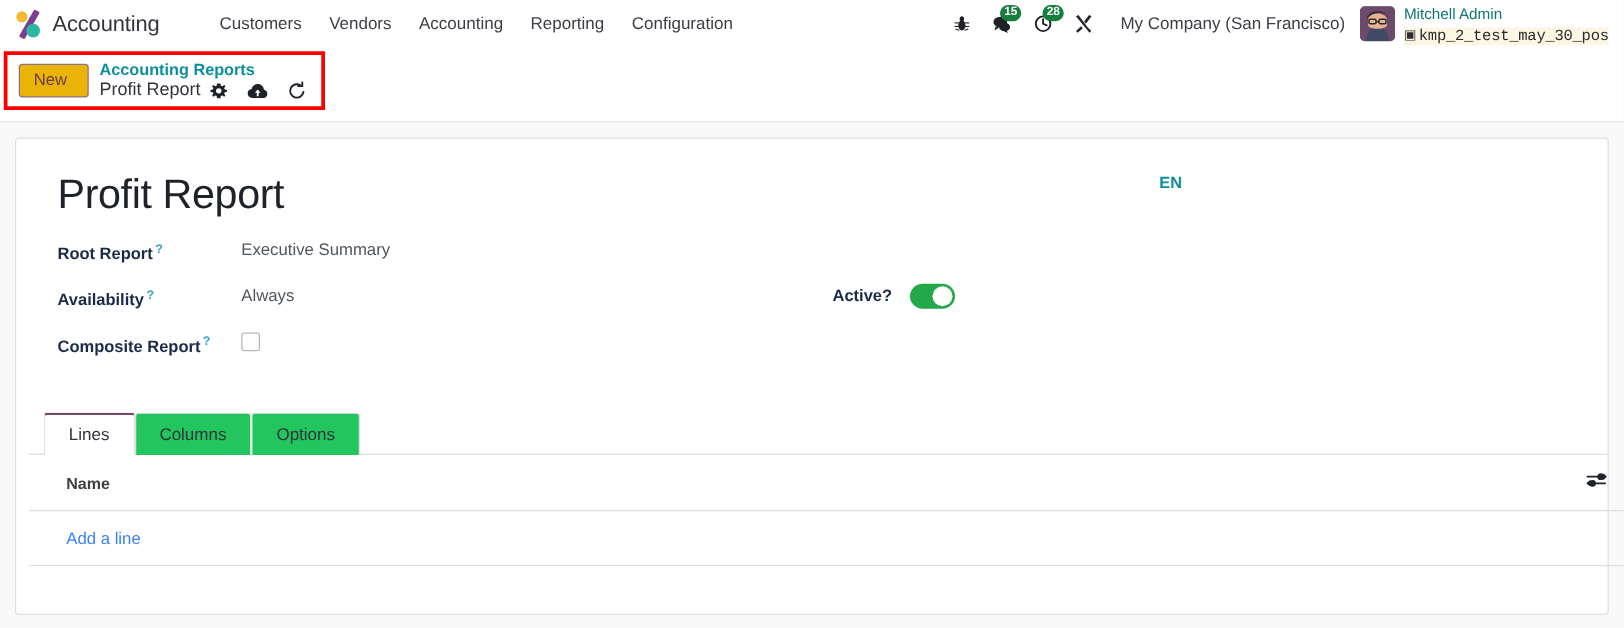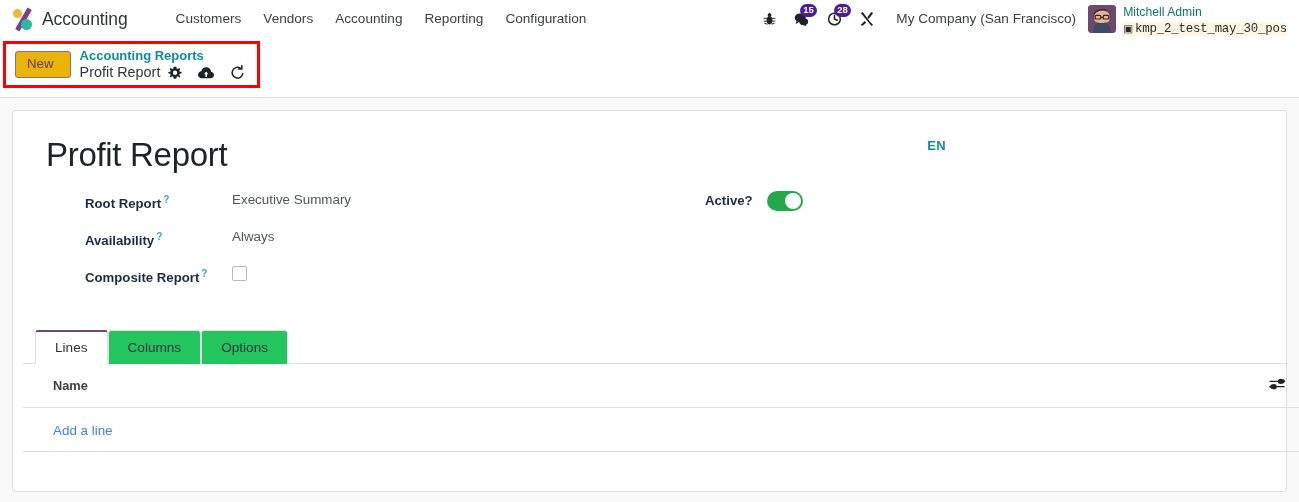--- a/index.html
+++ b/index.html
@@ -82,21 +82,21 @@
     position: relative;
     width: 30px; height: 38px;
     display: flex; align-items: center; justify-content: center;
     cursor: pointer;
     color: #1f2329;
   }
   .nav-icon-btn.wide { width: 34px; }
   .badge {
     position: absolute;
     top: 4px; left: 16px;
-    background: #4c1d95;
+    background: #15803d;
     color: #fff;
     font-size: 9.5px;
     font-weight: bold;
     line-height: 12px;
     height: 13px;
     min-width: 16px;
     padding: 0 3px;
     border-radius: 7px;
     text-align: center;
     font-family: "Liberation Sans", sans-serif;
@@ -236,21 +236,21 @@
     margin: 11px 0 0 11px;
     letter-spacing: -0.3px;
     line-height: 1.05;
   }
 
   .form-grid {
     display: flex;
     margin-top: 17px;
     padding-left: 11px;
   }
-  .col-left { width: 620px; margin-left: 39px; }
+  .col-left { width: 620px; }
   .col-right { width: 430px; padding-top: 1px; }
 
   .field-row {
     display: flex;
     align-items: flex-start;
     min-height: 37px;
   }
   .field-label {
     font-size: 13.2px;
     font-weight: bold;
@@ -279,20 +279,21 @@
     border-radius: 2px;
     background: #fff;
     margin-top: 2px;
     cursor: pointer;
     flex: none;
   }
 
   .right-field {
     display: flex;
     align-items: center;
+    margin-top: 36px;
     padding-left: 0px;
   }
   .right-label {
     font-size: 13.2px;
     font-weight: bold;
     color: #1a2b4a;
     white-space: nowrap;
   }
   .toggle {
     width: 36px; height: 20px;

